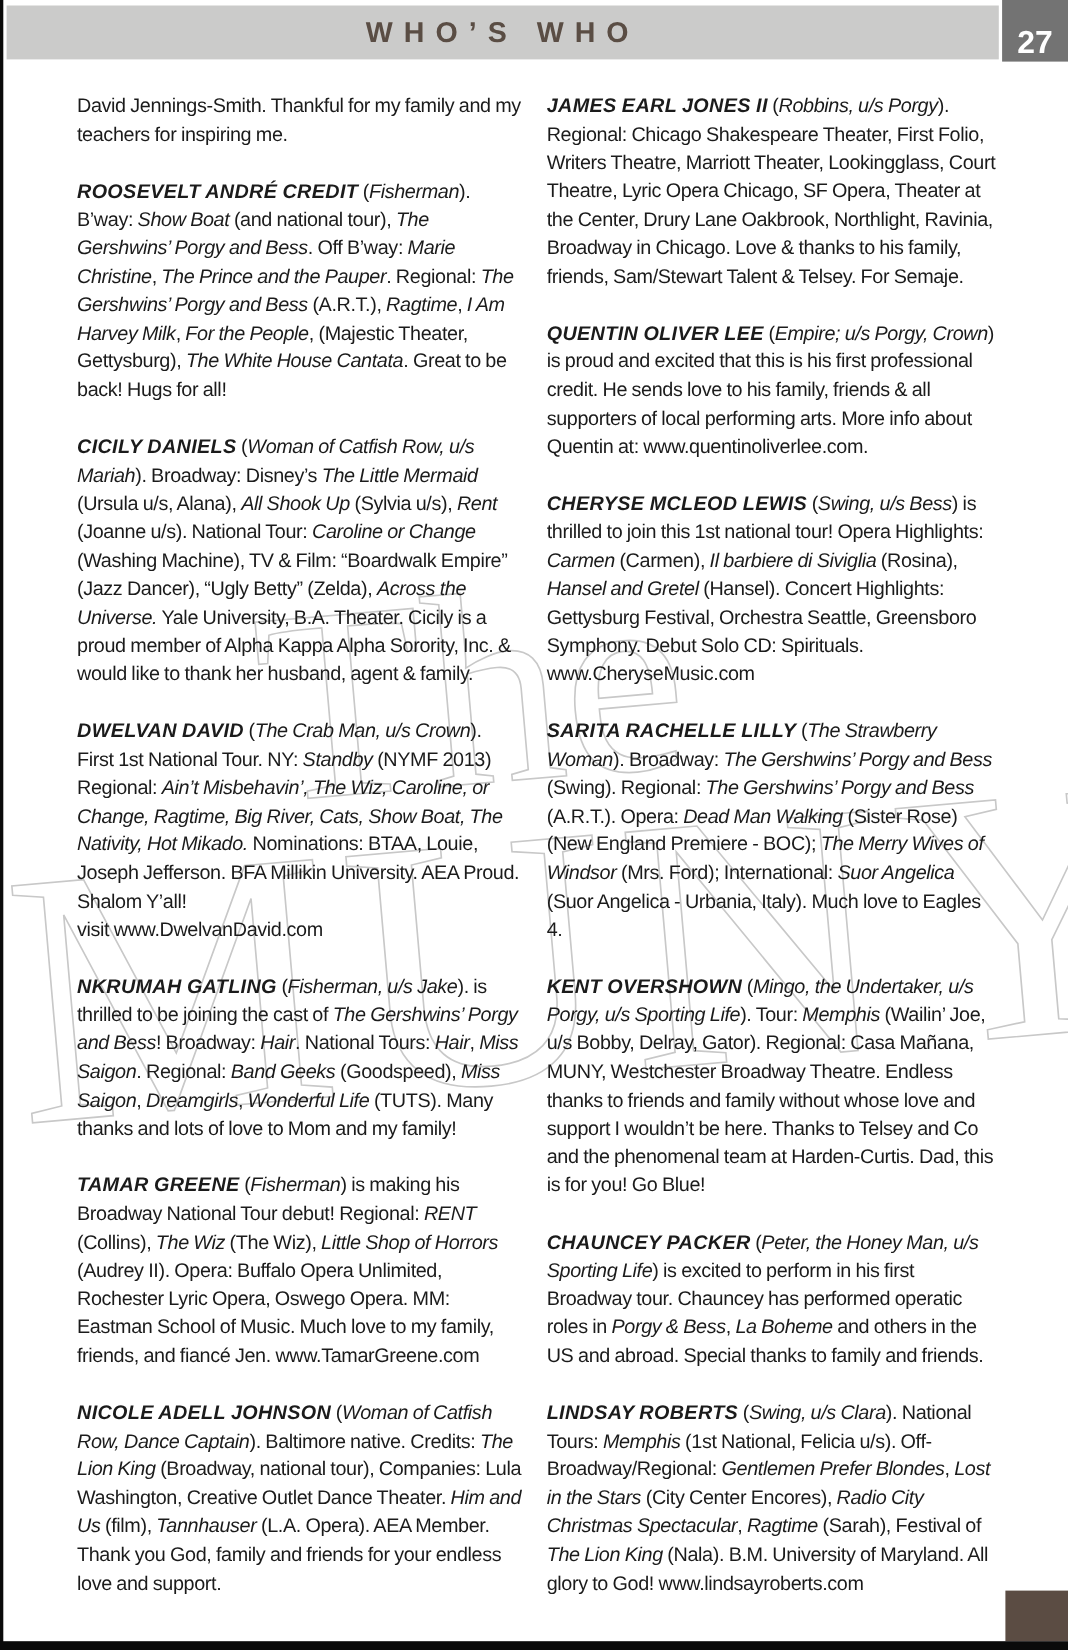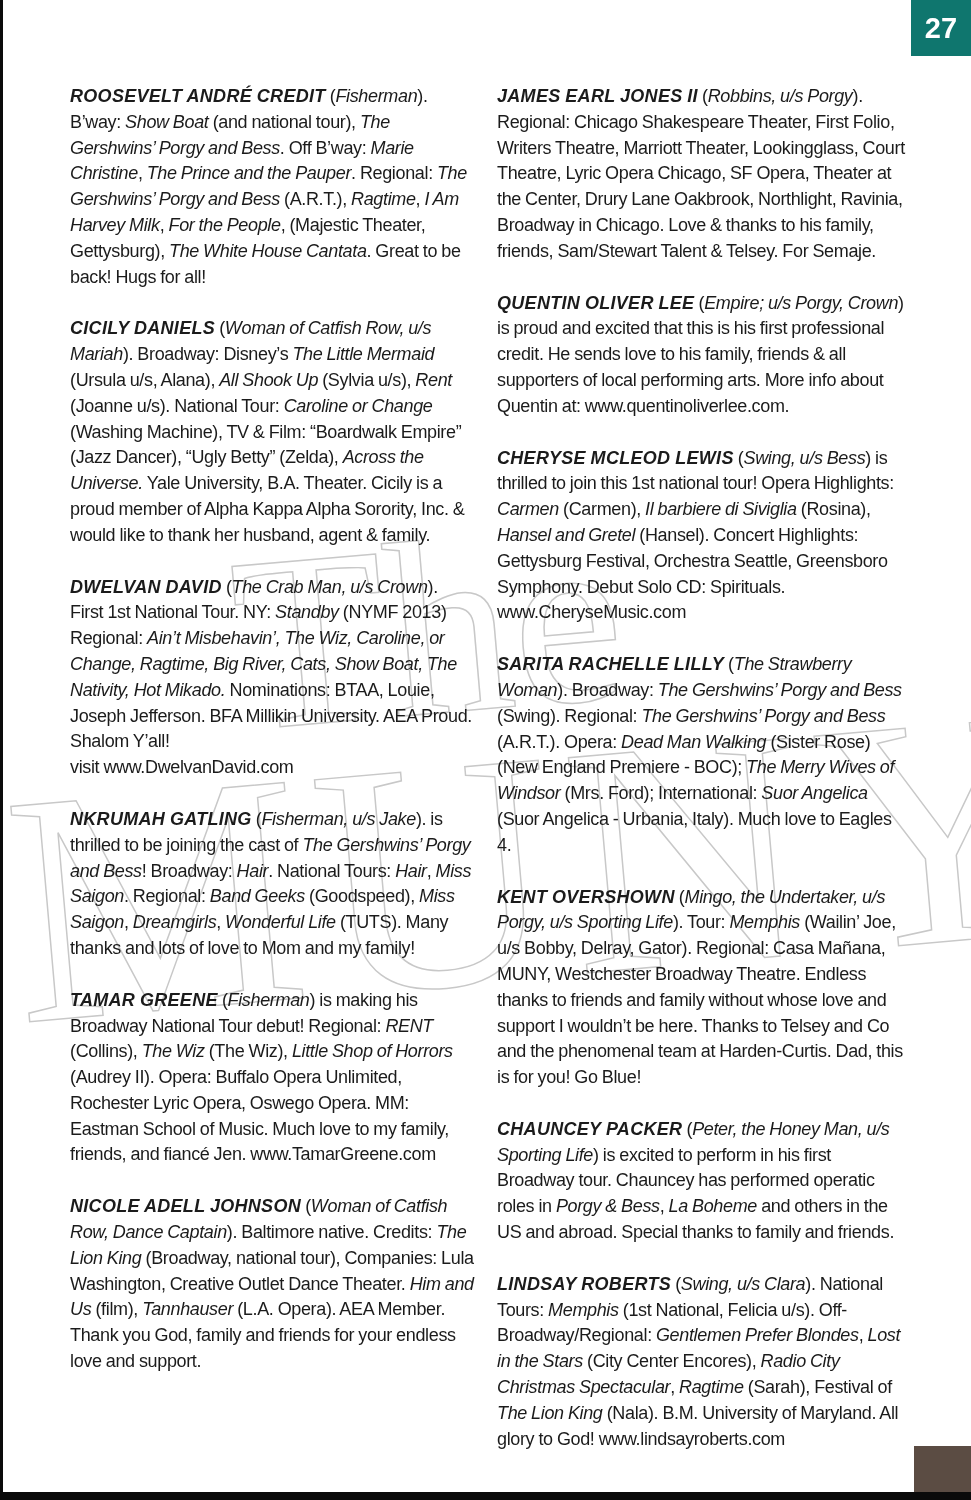--- a/index.html
+++ b/index.html
@@ -18,22 +18,22 @@
     position:absolute;left:6px;top:5px;width:902px;height:49px;
     background:#cbcbca;
     display:flex;align-items:center;justify-content:center;
   }
   .header-title{
     font-weight:bold;font-size:26px;letter-spacing:10px;
     color:#5a4d44;
   }
   .page-num-box{
     position:absolute;right:0;top:0;width:60px;height:56px;
-    background:#0f766e;
-    display:flex;align-items:center;justify-content:center;
+    background:#737373;
+    display:flex;align-items:flex-end;justify-content:center;
   }
   .page-num{
     color:#ffffff;font-weight:bold;font-size:29px;letter-spacing:0px;
   }
   .watermark{
     position:absolute;left:0;top:520px;width:971px;
     text-align:center;
     transform:rotate(-5deg);
     color:rgba(0,0,0,0);
     -webkit-text-stroke:1.5px #c8c8c8;
@@ -60,30 +60,34 @@
   .corner-block{
     position:absolute;right:0;bottom:8px;width:57px;height:46px;background:#5b4c43;
   }
 </style>
 </head>
 <body>
 
 <div class="page">
   <div class="left-edge"></div>
 
+  <div class="header-bar">
+    <span class="header-title">WHO’S WHO</span>
+  </div>
   <div class="page-num-box">
     <span class="page-num">27</span>
   </div>
 
   <div class="watermark">
     <span class="wm-line1">The</span>
     <span class="wm-line2">MUNY</span>
   </div>
 
   <div class="col col-left">
+      <p class="bio"><span>David Jennings-Smith. Thankful for my family and my teachers for inspiring me.</span></p>
       <p class="bio"><span class="b">ROOSEVELT ANDRÉ CREDIT</span><span> (</span><span class="i">Fisherman</span><span>). B’way: </span><span class="i">Show Boat</span><span> (and national tour), </span><span class="i">The Gershwins’ Porgy and Bess</span><span>. Off B’way: </span><span class="i">Marie Christine</span><span>, </span><span class="i">The Prince and the Pauper</span><span>. Regional: </span><span class="i">The Gershwins’ Porgy and Bess</span><span> (A.R.T.), </span><span class="i">Ragtime</span><span>, </span><span class="i">I Am Harvey Milk</span><span>, </span><span class="i">For the People</span><span>, (Majestic Theater, Gettysburg), </span><span class="i">The White House Cantata</span><span>. Great to be back! Hugs for all!</span></p>
       <p class="bio"><span class="b">CICILY DANIELS</span><span> (</span><span class="i">Woman of Catfish Row, u/s Mariah</span><span>). Broadway: Disney’s </span><span class="i">The Little Mermaid</span><span> (Ursula u/s, Alana), </span><span class="i">All Shook Up</span><span> (Sylvia u/s), </span><span class="i">Rent</span><span> (Joanne u/s). National Tour: </span><span class="i">Caroline or Change</span><span> (Washing Machine), TV &amp; Film: “Boardwalk Empire” (Jazz Dancer), “Ugly Betty” (Zelda), </span><span class="i">Across the Universe.</span><span>  Yale University, B.A. Theater. Cicily is a proud member of Alpha Kappa Alpha Sorority, Inc. &amp; would like to thank her husband, agent &amp; family.</span></p>
       <p class="bio"><span class="b">DWELVAN DAVID</span><span> (</span><span class="i">The Crab Man, u/s Crown</span><span>). First 1st National Tour. NY: </span><span class="i">Standby</span><span> (NYMF 2013) Regional: </span><span class="i">Ain’t Misbehavin’, The Wiz, Caroline, or Change, Ragtime, Big River, Cats, Show Boat, The Nativity, Hot Mikado.</span><span> Nominations: BTAA, Louie, Joseph Jefferson. BFA Millikin University. AEA Proud. Shalom Y’all!</span><br><span>visit www.DwelvanDavid.com</span></p>
       <p class="bio"><span class="b">NKRUMAH GATLING</span><span> (</span><span class="i">Fisherman, u/s Jake</span><span>). is thrilled to be joining the cast of </span><span class="i">The Gershwins’ Porgy and Bess</span><span>! Broadway: </span><span class="i">Hair</span><span>. National Tours: </span><span class="i">Hair</span><span>, </span><span class="i">Miss Saigon</span><span>. Regional: </span><span class="i">Band Geeks</span><span> (Goodspeed), </span><span class="i">Miss Saigon</span><span>, </span><span class="i">Dreamgirls</span><span>, </span><span class="i">Wonderful Life</span><span> (TUTS). Many thanks and lots of love to Mom and my family!</span></p>
       <p class="bio"><span class="b">TAMAR GREENE</span><span> (</span><span class="i">Fisherman</span><span>) is making his Broadway National Tour debut! Regional: </span><span class="i">RENT</span><span> (Collins), </span><span class="i">The Wiz</span><span> (The Wiz), </span><span class="i">Little Shop of Horrors</span><span> (Audrey II). Opera: Buffalo Opera Unlimited, Rochester Lyric Opera, Oswego Opera. MM: Eastman School of Music. Much love to my family, friends, and fiancé Jen. www.TamarGreene.com</span></p>
       <p class="bio"><span class="b">NICOLE ADELL JOHNSON</span><span> (</span><span class="i">Woman of Catfish Row, Dance Captain</span><span>). Baltimore native. Credits: </span><span class="i">The Lion King</span><span> (Broadway, national tour), Companies: Lula Washington, Creative Outlet Dance Theater. </span><span class="i">Him and Us</span><span> (film), </span><span class="i">Tannhauser</span><span> (L.A. Opera). AEA Member. Thank you God, family and friends for your endless love and support.</span></p>
     </div>
   <div class="col col-right">
       <p class="bio"><span class="b">JAMES EARL JONES II</span><span> (</span><span class="i">Robbins, u/s Porgy</span><span>). Regional: Chicago Shakespeare Theater, First Folio, Writers Theatre, Marriott Theater, Lookingglass, Court Theatre, Lyric Opera Chicago, SF Opera, Theater at the Center, Drury Lane Oakbrook, Northlight, Ravinia, Broadway in Chicago. Love &amp; thanks to his family, friends, Sam/Stewart Talent &amp; Telsey. For Semaje.</span></p>
       <p class="bio"><span class="b">QUENTIN OLIVER LEE</span><span> (</span><span class="i">Empire; u/s Porgy, Crown</span><span>) is proud and excited that this is his first professional credit. He sends love to his family, friends &amp; all supporters of local performing arts. More info about Quentin at: www.quentinoliverlee.com.</span></p>

